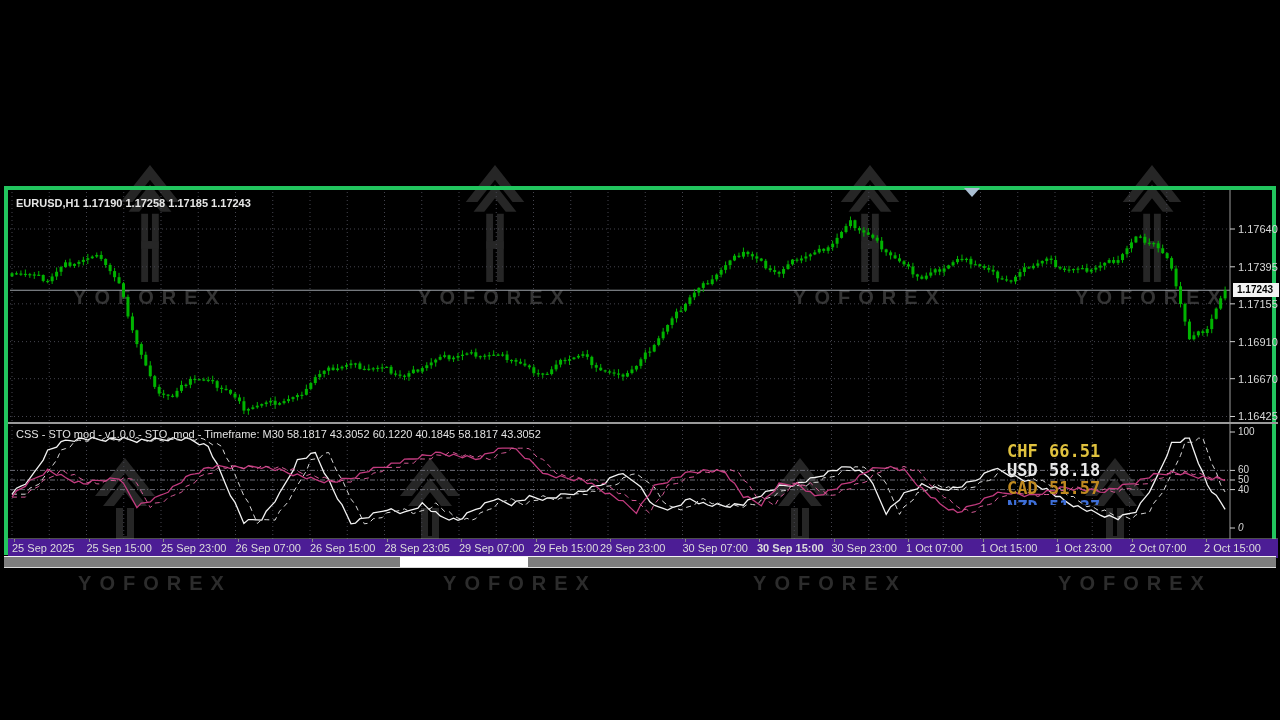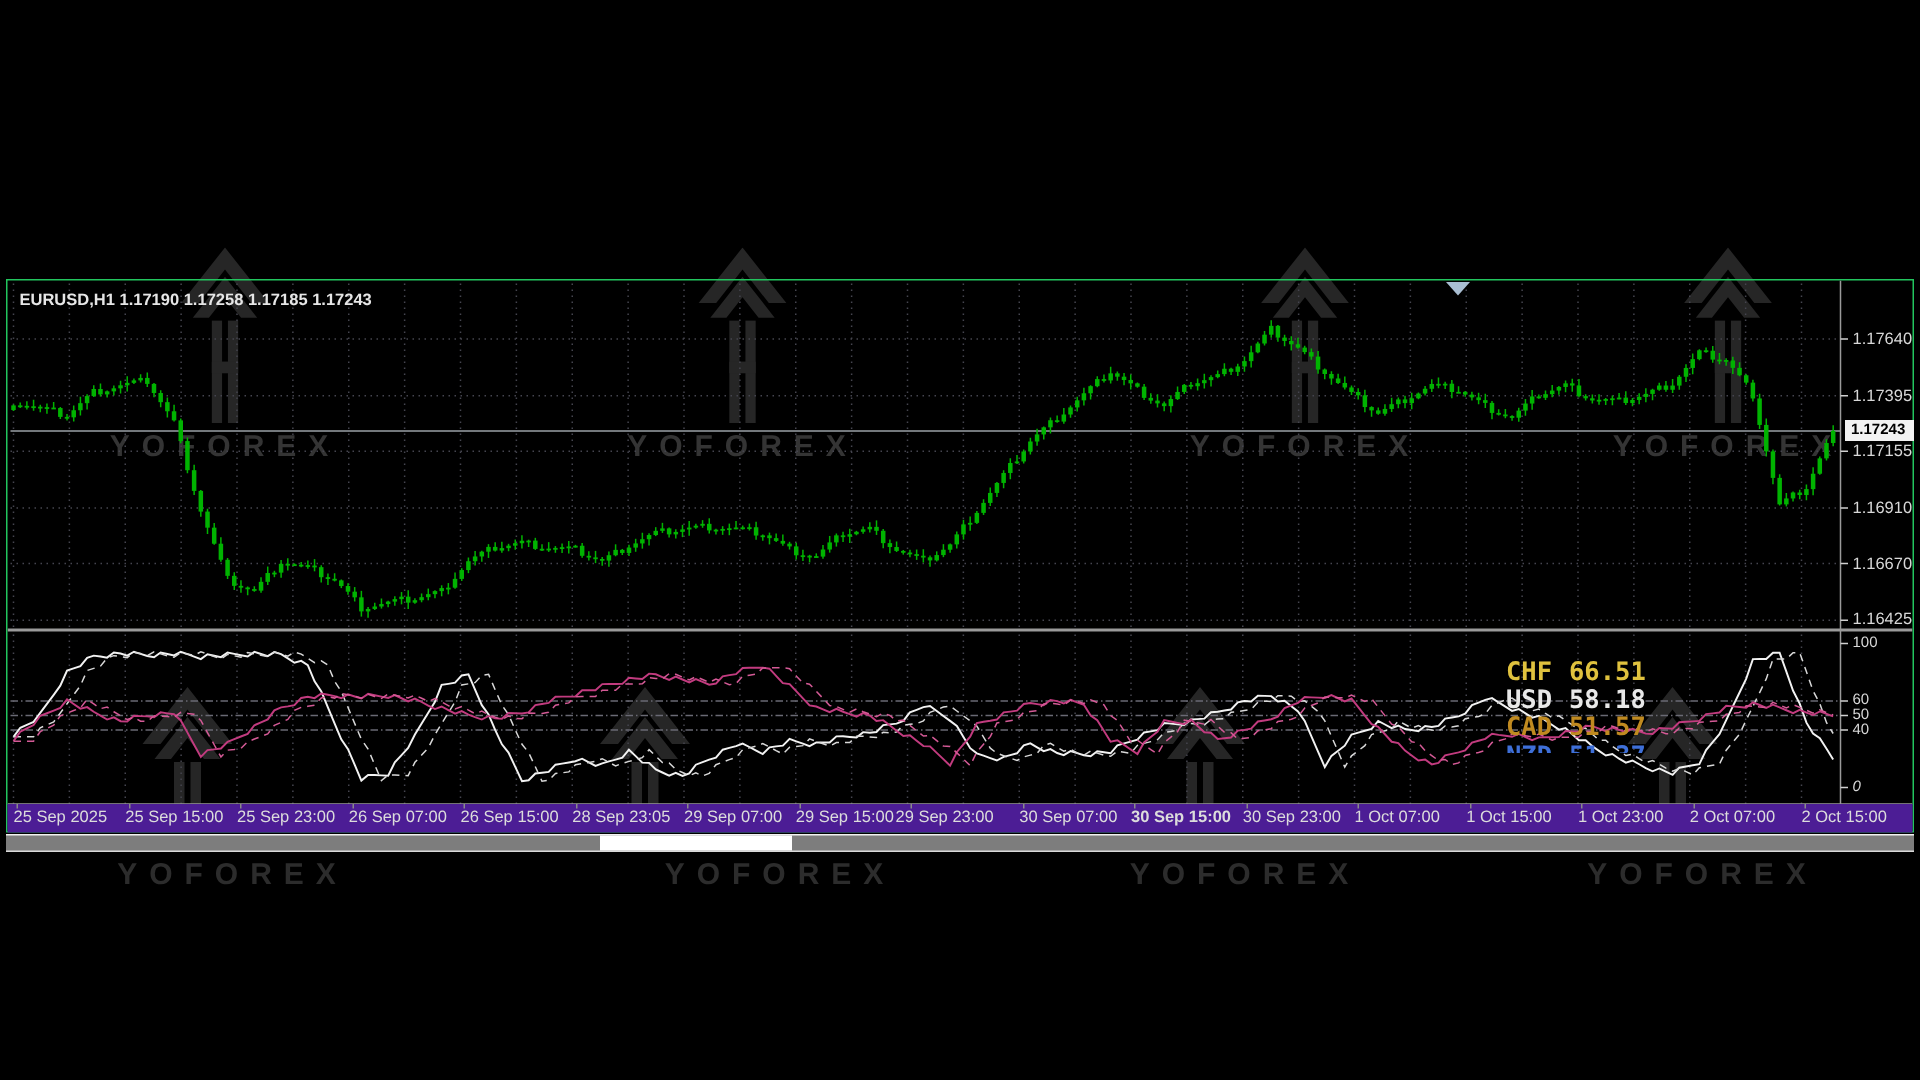--- a/index.html
+++ b/index.html
@@ -6,21 +6,21 @@
     font-family:"Liberation Sans",sans-serif;}
   
   #wm-layer{position:absolute;left:0;top:0;width:1280px;height:720px;z-index:1;}
   .wm-unit{position:absolute;text-align:center;}
   .wm-text{font-family:"Liberation Sans",sans-serif;font-weight:bold;font-size:20px;
     letter-spacing:8px;color:#343434;white-space:nowrap;}
   .wm-text.dim{color:#2c2c2c;}
   .wm-clip{position:absolute;overflow:hidden;}
   
   #win{position:absolute;left:4px;top:186px;width:1272px;height:369px;z-index:2;
-    border:1px solid #22c55e;box-sizing:border-box;}
+    border:4px solid #22c55e;box-sizing:border-box;}
   #plot-svg{position:absolute;left:0;top:0;z-index:3;}
   .txt-layer{position:absolute;z-index:4;}
   #ohlc-line{left:8px;top:7px;font-size:11px;font-weight:bold;color:#e6e6e6;white-space:nowrap;}
   #ind-title{left:8px;top:238px;font-size:11px;color:#e2e2e2;white-space:nowrap;}
   .axis-label{position:absolute;left:1230px;font-size:11px;color:#d8d8d8;white-space:nowrap;}
   .ind-axis-label{position:absolute;left:1230px;font-size:10px;color:#d8d8d8;}
   #price-tag{position:absolute;left:1225px;width:46px;height:14px;background:#f2f2f2;
     color:#000;font-size:10px;font-weight:bold;text-align:left;padding-left:4px;
     box-sizing:border-box;line-height:14px;z-index:5;}
   #ind-panel{position:absolute;left:2px;top:234px;width:1220px;height:81px;overflow:hidden;z-index:4;}
@@ -763,20 +763,21 @@
       <line x1="1222" y1="299.6" x2="1227" y2="299.6" stroke="#cfcfcf" stroke-width="1"></line>
       <line x1="1222" y1="338" x2="1227" y2="338" stroke="#cfcfcf" stroke-width="1"></line>
     </svg>
 
   <div id="ohlc-line" class="txt-layer">
     <span>EURUSD,H1</span>
     <span> </span>
     <span>1.17190 1.17258 1.17185 1.17243</span>
   </div>
 
+  <div id="ind-title" class="txt-layer">CSS - STO mod - v1.0.0 - STO_mod - Timeframe: M30 58.1817 43.3052 60.1220 40.1845 58.1817 43.3052</div>
 
   <div id="price-axis" class="txt-layer" style="left:0;top:0;">
       <div class="axis-label" style="top: 33px;">1.17640</div>
       <div class="axis-label" style="top: 70.8084px;">1.17395</div>
       <div class="axis-label" style="top: 107.845px; text-align: right;">1.17155</div>
       <div class="axis-label" style="top: 145.654px;">1.16910</div>
       <div class="axis-label" style="top: 182.69px;">1.16670</div>
       <div class="axis-label" style="top: 220.499px;">1.16425</div>
       <div class="ind-axis-label" style="top: 236px;">100</div>
       <div class="ind-axis-label" style="top: 274.4px;">60</div>
@@ -805,21 +806,21 @@
       <div class="time-label" style="left: 153px;">25 Sep 23:00</div>
       <div class="time-tick" style="left: 229.5px;"></div>
       <div class="time-label" style="left: 227.5px;">26 Sep 07:00</div>
       <div class="time-tick" style="left: 304px;"></div>
       <div class="time-label" style="left: 302px;">26 Sep 15:00</div>
       <div class="time-tick" style="left: 378.5px;"></div>
       <div class="time-label" style="left: 376.5px;">28 Sep 23:05</div>
       <div class="time-tick" style="left: 453px;"></div>
       <div class="time-label" style="left: 451px;">29 Sep 07:00</div>
       <div class="time-tick" style="left: 527.5px;"></div>
-      <div class="time-label" style="left: 525.5px;">29 Sep 15:00</div>
+      <div class="time-label" style="left: 525.5px;">29 Feb 15:00</div>
       <div class="time-tick" style="left: 602px;"></div>
       <div class="time-label" style="left: 592px;">29 Sep 23:00</div>
       <div class="time-tick" style="left: 676.5px;"></div>
       <div class="time-label" style="left: 674.5px;">30 Sep 07:00</div>
       <div class="time-tick" style="left: 751px;"></div>
       <div class="time-label" style="left: 749px; font-weight: bold;">30 Sep 15:00</div>
       <div class="time-tick" style="left: 825.5px;"></div>
       <div class="time-label" style="left: 823.5px;">30 Sep 23:00</div>
       <div class="time-tick" style="left: 900px;"></div>
       <div class="time-label" style="left: 898px;">1 Oct 07:00</div>

